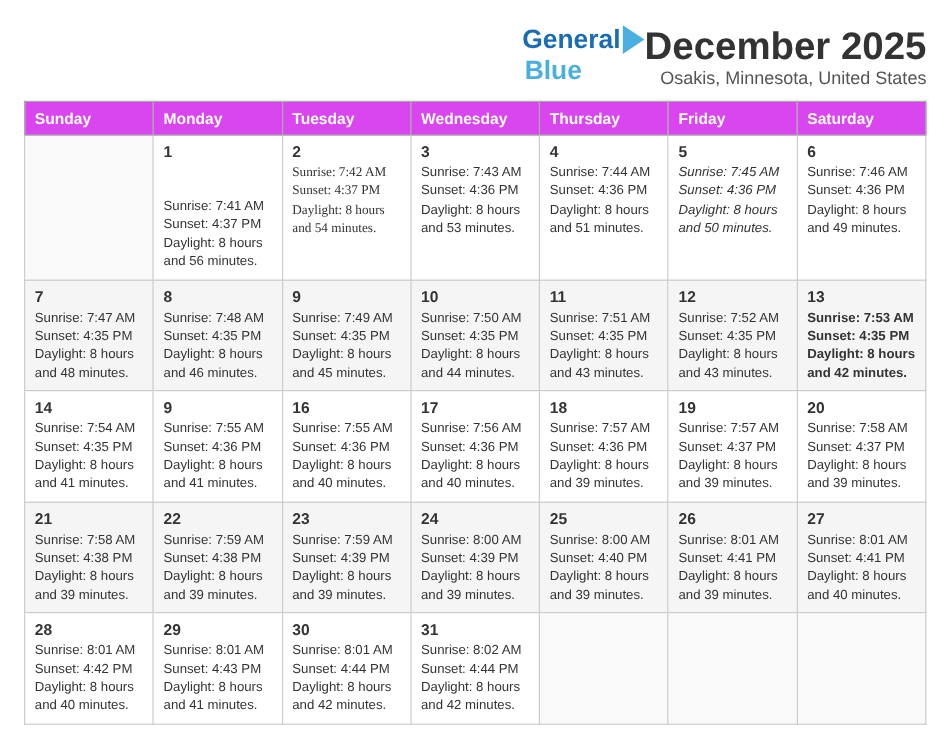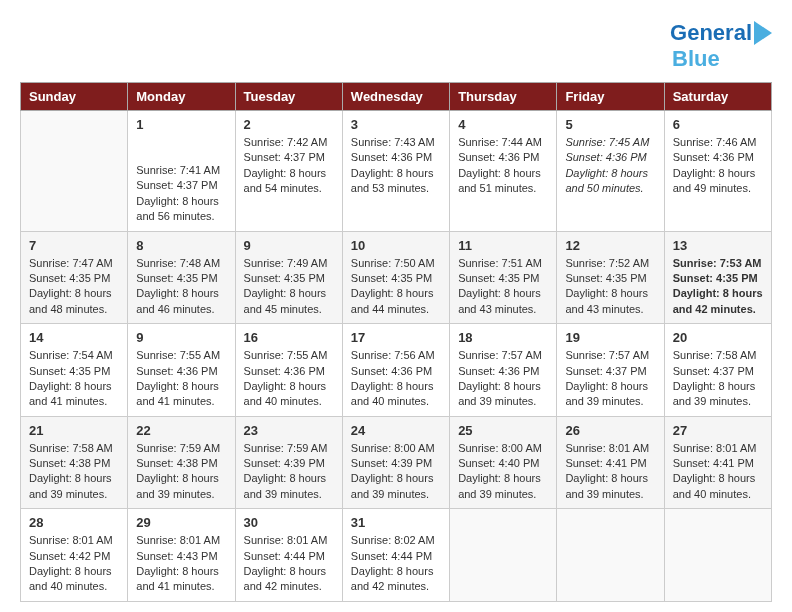--- a/index.html
+++ b/index.html
@@ -46,21 +46,21 @@
     .subtitle {
       font-size: 15px;
       color: #555;
     }
     table {
       width: 100%;
       border-collapse: collapse;
       table-layout: fixed;
     }
     thead th {
-      background-color: #7f1d1d;
+      background-color: #d946ef;
       color: #fff;
       text-align: left;
       padding: 6px 8px;
       font-size: 13px;
       font-weight: bold;
       border: 1px solid #aaa;
     }
     tbody td {
       border: 1px solid #ccc;
       vertical-align: top;
@@ -91,20 +91,24 @@
 </head>
 <body>
 
 <div class="header">
   <div class="logo">
     <div class="logo-row">
       <span style="font-size:22px;font-weight:bold;color:#1a6db5;">General</span>
       <span class="logo-arrow"></span>
     </div>
     <span style="font-size:22px;font-weight:bold;color:#4aaee0;margin-left:2px;">Blue</span>
+  </div>
+  <div class="title-block">
+    <div class="month-title">December 2025</div>
+    <div class="subtitle">Osakis, Minnesota, United States</div>
   </div>
 </div>
 
 <table>
   <thead>
     <tr id="header-row">
         <th>Sunday</th>
         <th>Monday</th>
         <th>Tuesday</th>
         <th>Wednesday</th>
@@ -118,21 +122,21 @@
         <td class="empty-cell"></td>
         <td>
           <span class="day-num">1</span>
           <div class="cell-text" style="white-space: pre-line; margin-top: 31px;">Sunrise: 7:41 AM
 Sunset: 4:37 PM
 Daylight: 8 hours
 and 56 minutes.</div>
         </td>
         <td>
           <span class="day-num">2</span>
-          <div class="cell-text" style="white-space: pre-line;">Sunrise: 7:42 AM
+          <div class="cell-text" style="white-space: pre-line; font-family: Liberation Serif, serif;">Sunrise: 7:42 AM
 Sunset: 4:37 PM
 Daylight: 8 hours
 and 54 minutes.</div>
         </td>
         <td>
           <span class="day-num">3</span>
           <div class="cell-text" style="white-space: pre-line;">Sunrise: 7:43 AM
 Sunset: 4:36 PM
 Daylight: 8 hours
 and 53 minutes.</div>

